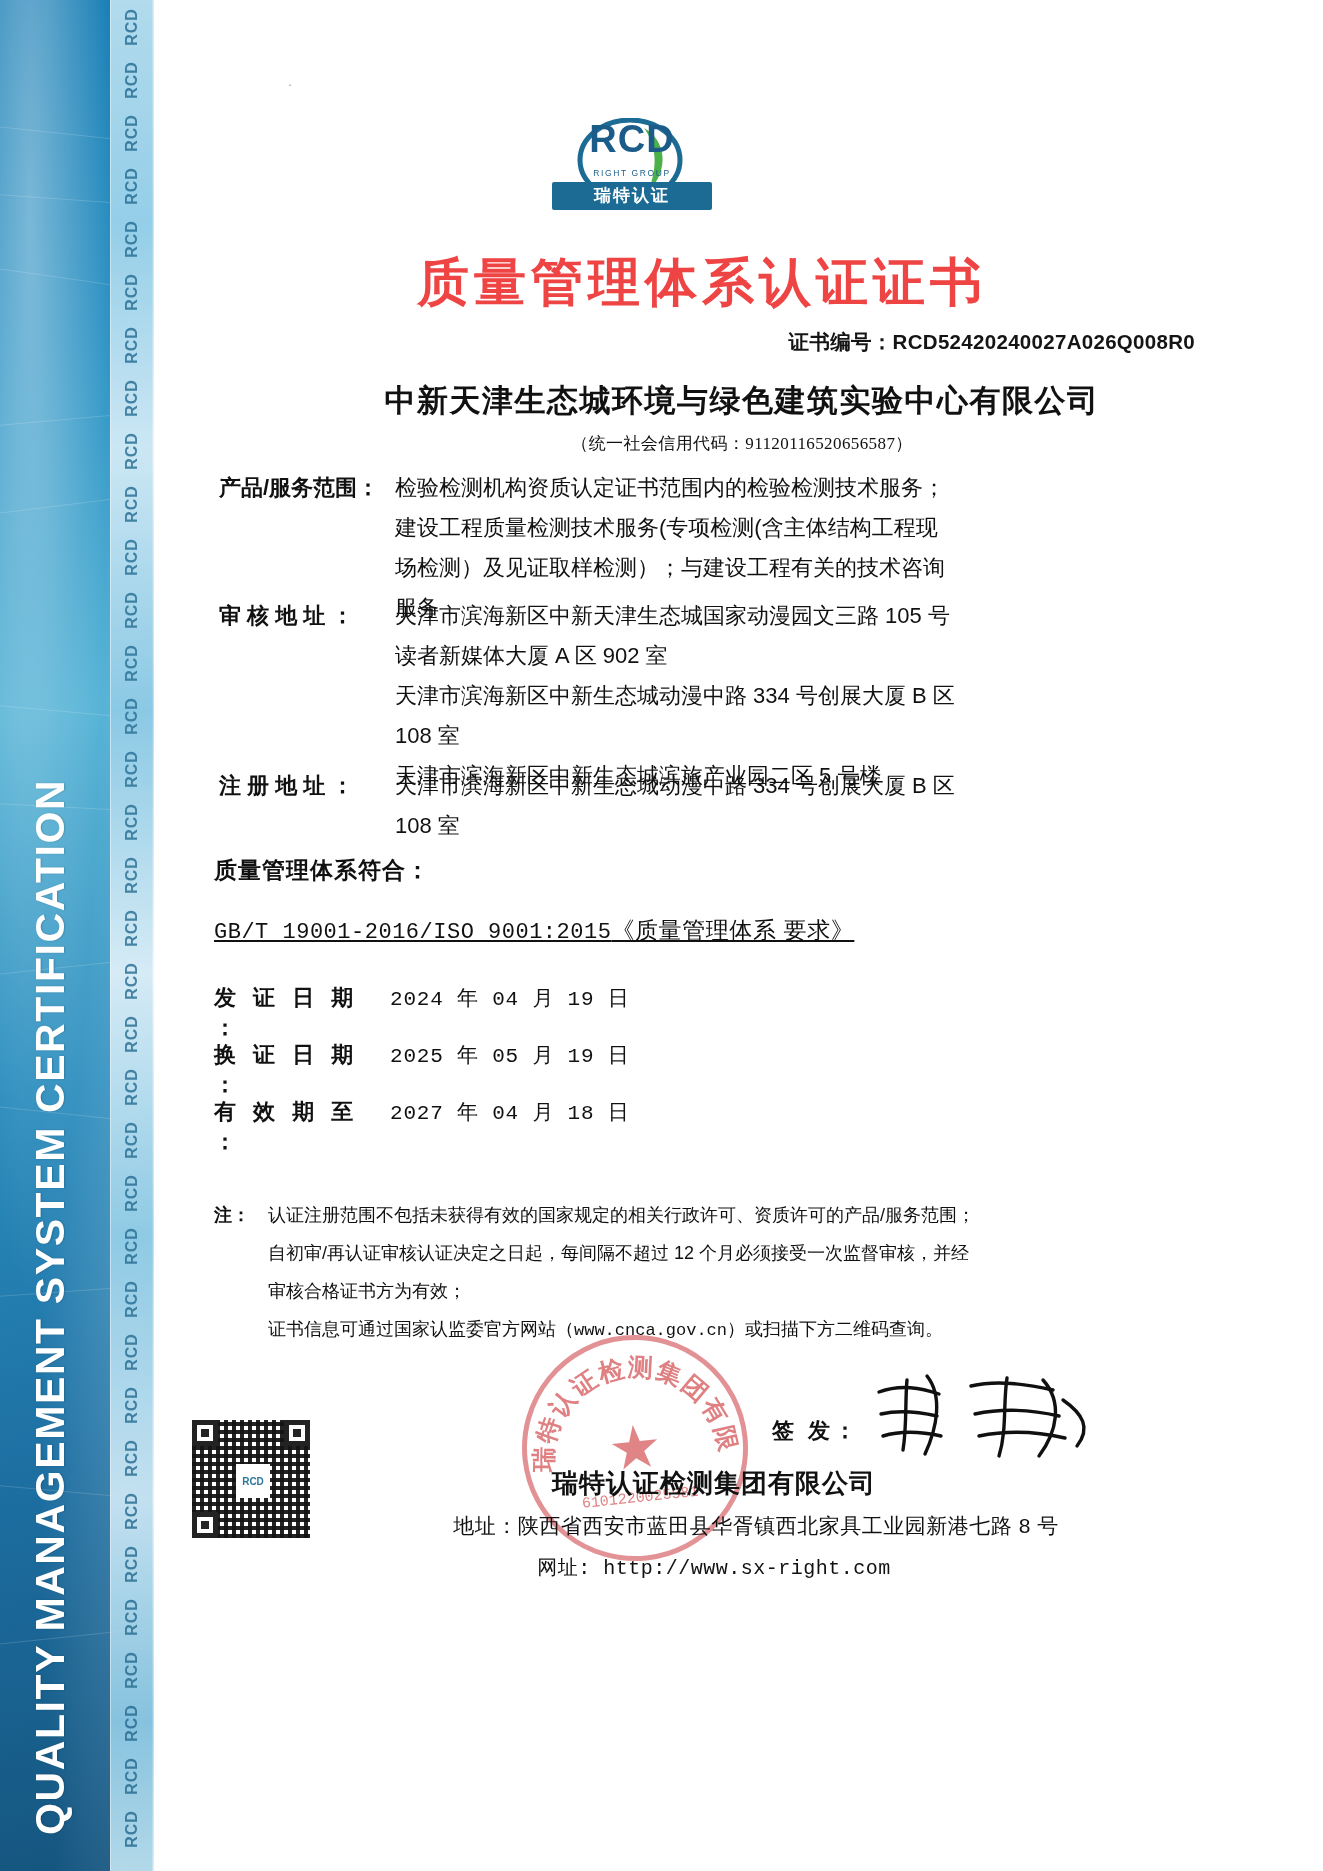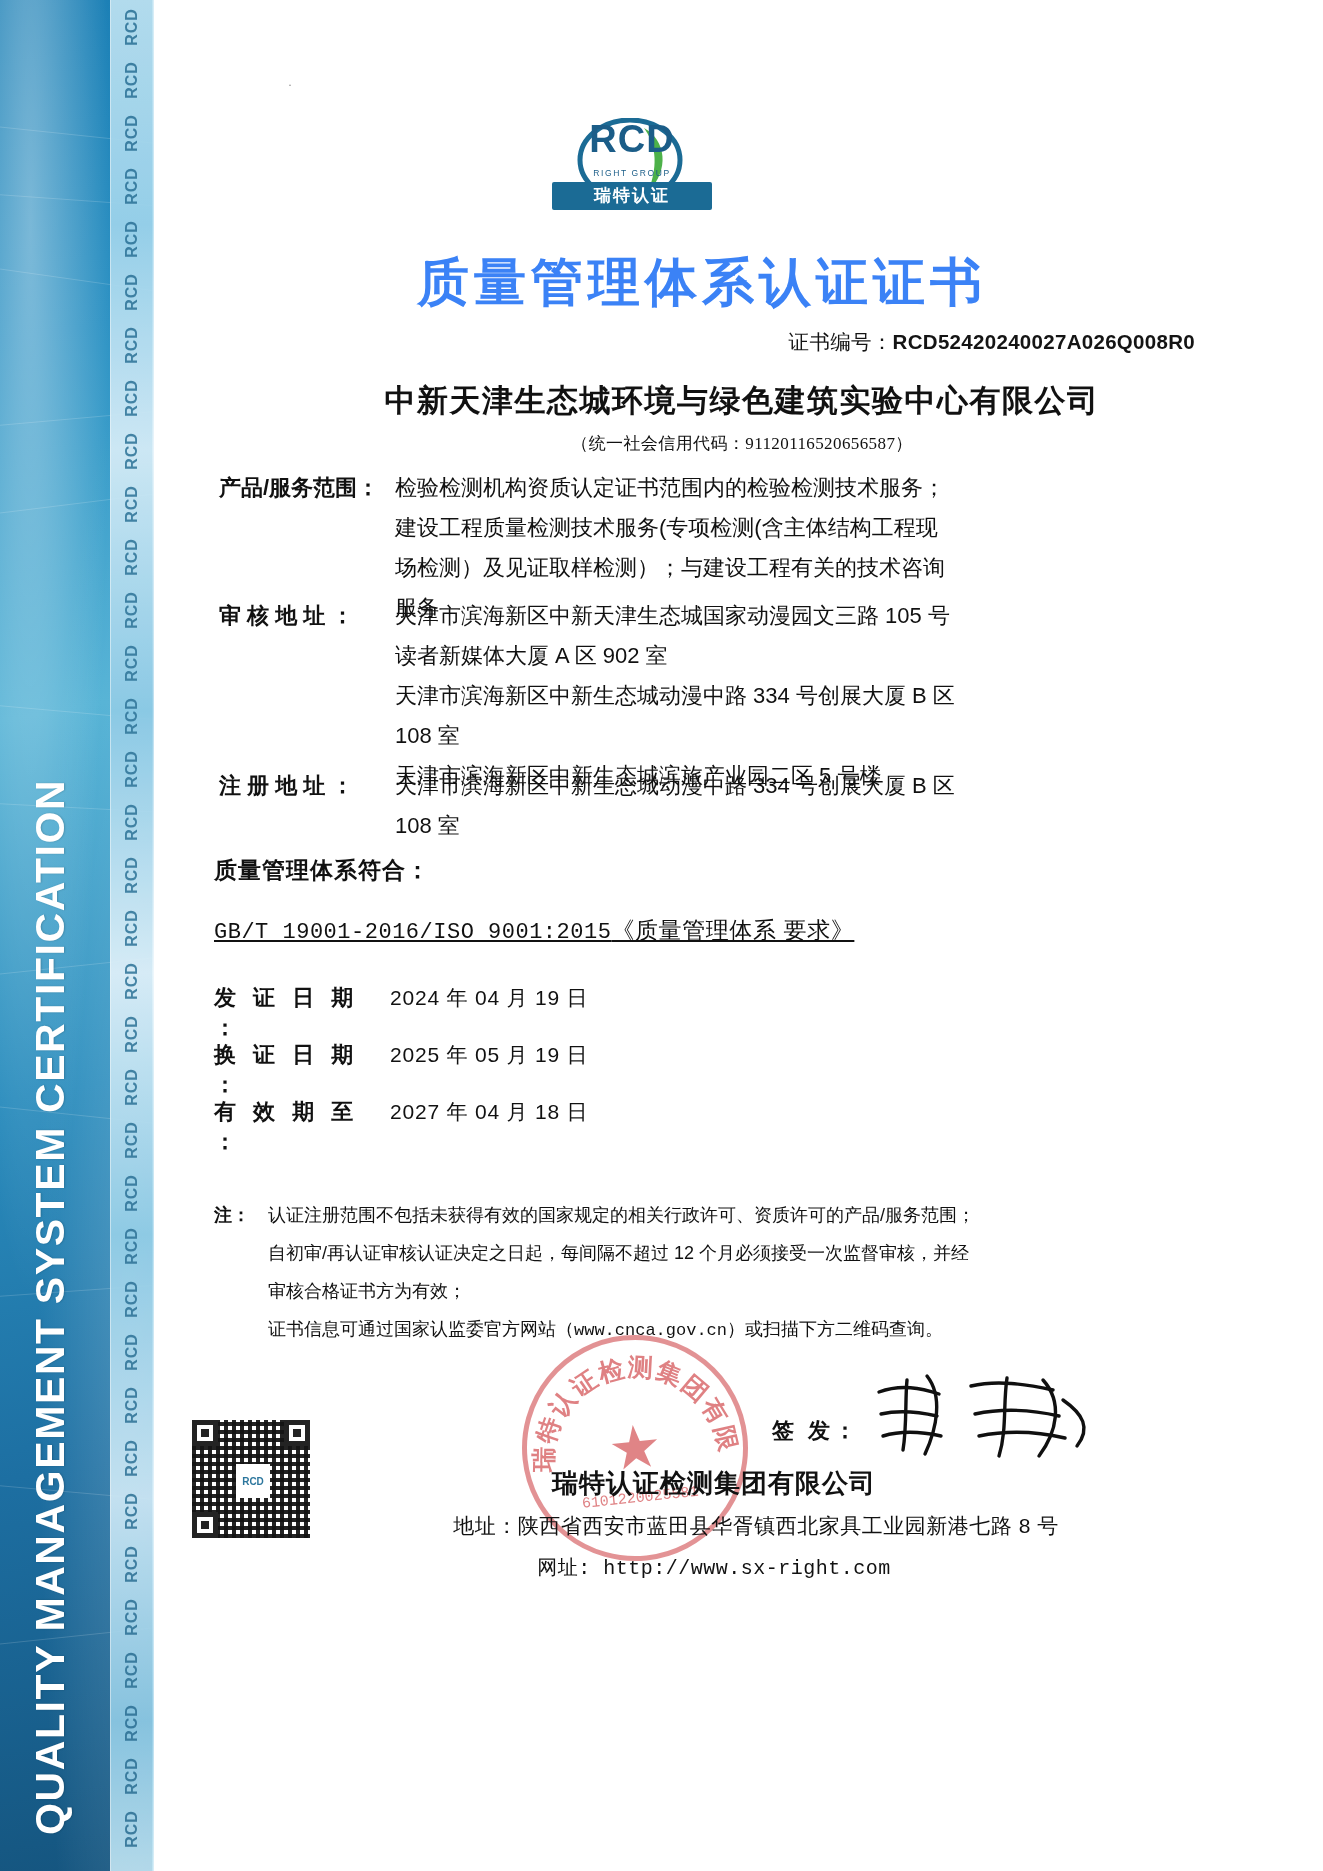--- a/index.html
+++ b/index.html
@@ -160,35 +160,35 @@
   .cert-title {
     position: absolute;
     left: 0;
     top: 248px;
     width: 1100px;
     text-align: center;
     font-family: "Liberation Sans", sans-serif;
     font-weight: bold;
     font-size: 52px;
     letter-spacing: 5px;
-    color: #3b82f6;
+    color: #ef4444;
   }
   .cert-no {
     position: absolute;
     right: 128px;
     top: 328px;
     font-family: "Liberation Sans", sans-serif;
     font-size: 20.5px;
     font-weight: bold;
     color: #141414;
     letter-spacing: 0.3px;
   }
   .cert-no .label {
     font-family: "Liberation Serif", serif;
-    font-weight: normal;
+    font-weight: bold;
   }
   .company {
     position: absolute;
     left: 60px;
     top: 380px;
     width: 1060px;
     text-align: center;
     font-family: "Liberation Sans", sans-serif;
     font-weight: bold;
     font-size: 31px;
@@ -271,21 +271,21 @@
     letter-spacing: 5.5px;
     color: #111111;
   }
   .date-row .val {
     font-family: "Liberation Sans", sans-serif;
     font-size: 22px;
     color: #111111;
     letter-spacing: 0.8px;
   }
   .date-row .val .num {
-    font-family: Liberation Sans, sans-serif;
+    font-family: Liberation Mono, monospace;
     font-size: 21px;
     margin-top: 48px;
   }
 
   
   .notes {
     position: absolute;
     left: 62px;
     top: 1196px;
     width: 1062px;

